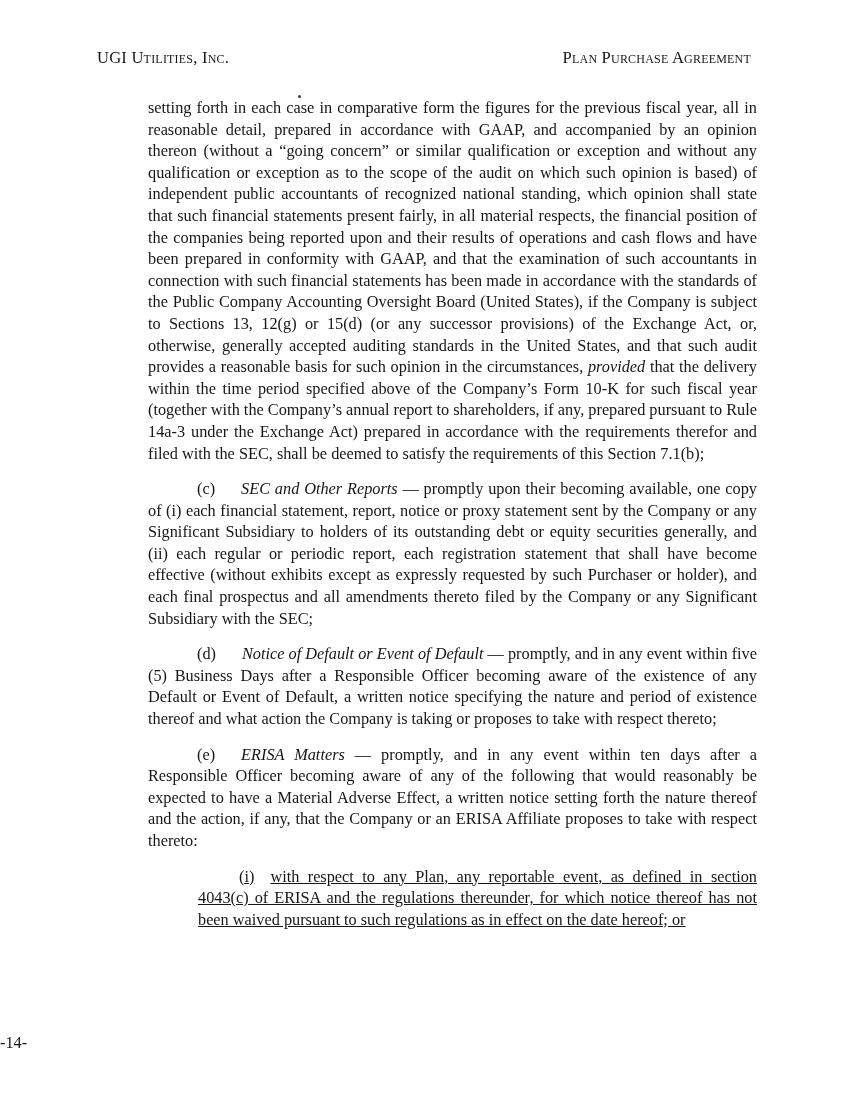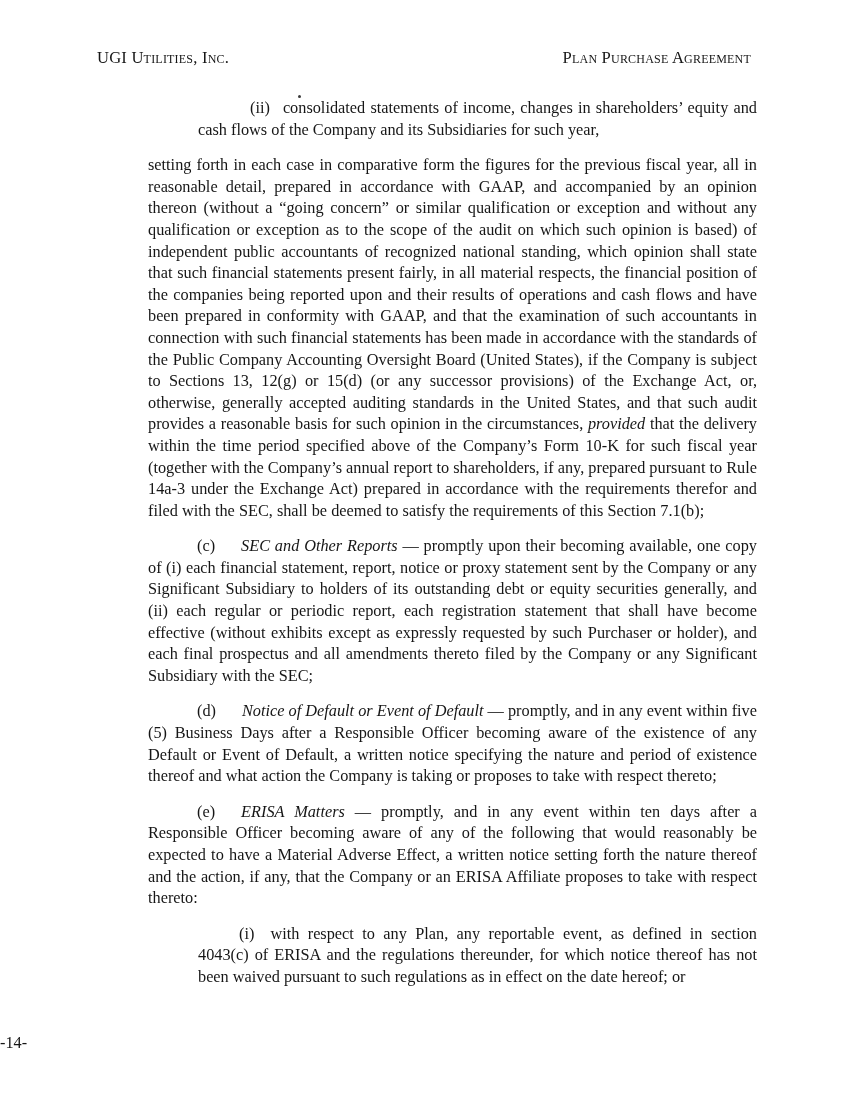--- a/index.html
+++ b/index.html
@@ -22,21 +22,21 @@
     white-space:nowrap;
   }
   .body-block{
     position:absolute;left:148px;top:97px;width:609px;
     text-align:justify;
   }
   .para{margin:0 0 14px 0;}
   .p-subclause{margin-left:50px;text-indent:52px;}
   .p-flush{text-indent:0;}
   .p-lettered{text-indent:49px;}
-  .p-clause-i{margin-left:50px;text-indent:41px;margin-bottom:16px;}
+  .p-clause-i{margin-left:50px;text-indent:41px;margin-bottom:16px;text-decoration:underline;}
   .tab{display:inline-block;}
   .tab-sm{width:13px;}
   .tab-md{width:26px;}
   .tab-i{width:16px;}
   .it{font-style:italic;margin-top:8px;}
   .footer{
     position:absolute;top:1032px;left:0;width:849px;
     text-align:left;font-size:16.3px;
   }
   .artifact-dot{
@@ -52,21 +52,20 @@
 
   <div class="header">
     <span>UGI Utilities, Inc.</span>
     <span>Plan Purchase Agreement</span>
   </div>
 
   <div class="artifact-dot"></div>
 
   <div class="body-block">
 
-    <p class="para p-subclause"><span>(ii)</span><span class="tab tab-sm"></span><span><span>consolidated statements of income, changes in shareholders’ equity and cash flows of the Company and its Subsidiaries for such year,</span></span></p>
 
     <p class="para p-flush"><span><span>setting forth in each case in comparative form the figures for the previous fiscal year, all in reasonable detail, prepared in accordance with GAAP, and accompanied by an opinion thereon (without a “going concern” or similar qualification or exception and without any qualification or exception as to the scope of the audit on which such opinion is based) of independent public accountants of recognized national standing, which opinion shall state that such financial statements present fairly, in all material respects, the financial position of the companies being reported upon and their results of operations and cash flows and have been prepared in conformity with GAAP, and that the examination of such accountants in connection with such financial statements has been made in accordance with the standards of the Public Company Accounting Oversight Board (United States), if the Company is subject to Sections 13, 12(g) or 15(d) (or any successor provisions) of the Exchange Act, or, otherwise, generally accepted auditing standards in the United States, and that such audit provides a reasonable basis for such opinion in the circumstances, </span><span class="it">provided</span><span> that the delivery within the time period specified above of the Company’s Form 10-K for such fiscal year (together with the Company’s annual report to shareholders, if any, prepared pursuant to Rule 14a-3 under the Exchange Act) prepared in accordance with the requirements therefor and filed with the SEC, shall be deemed to satisfy the requirements of this Section 7.1(b);</span></span></p>
 
     <p class="para p-lettered"><span>(c)</span><span class="tab tab-md"></span><span><span class="it">SEC and Other Reports</span><span> — promptly upon their becoming available, one copy of (i) each financial statement, report, notice or proxy statement sent by the Company or any Significant Subsidiary to holders of its outstanding debt or equity securities generally, and (ii) each regular or periodic report, each registration statement that shall have become effective (without exhibits except as expressly requested by such Purchaser or holder), and each final prospectus and all amendments thereto filed by the Company or any Significant Subsidiary with the SEC;</span></span></p>
 
     <p class="para p-lettered"><span>(d)</span><span class="tab tab-md"></span><span><span class="it">Notice of Default or Event of Default</span><span> — promptly, and in any event within five (5) Business Days after a Responsible Officer becoming aware of the existence of any Default or Event of Default, a written notice specifying the nature and period of existence thereof and what action the Company is taking or proposes to take with respect thereto;</span></span></p>
 
     <p class="para p-lettered"><span>(e)</span><span class="tab tab-md"></span><span><span class="it">ERISA Matters</span><span> — promptly, and in any event within ten days after a Responsible Officer becoming aware of any of the following that would reasonably be expected to have a Material Adverse Effect, a written notice setting forth the nature thereof and the action, if any, that the Company or an ERISA Affiliate proposes to take with respect thereto:</span></span></p>
 
     <p class="para p-clause-i"><span>(i)</span><span class="tab tab-i"></span><span><span>with respect to any Plan, any reportable event, as defined in section 4043(c) of ERISA and the regulations thereunder, for which notice thereof has not been waived pursuant to such regulations as in effect on the date hereof; or</span></span></p>

